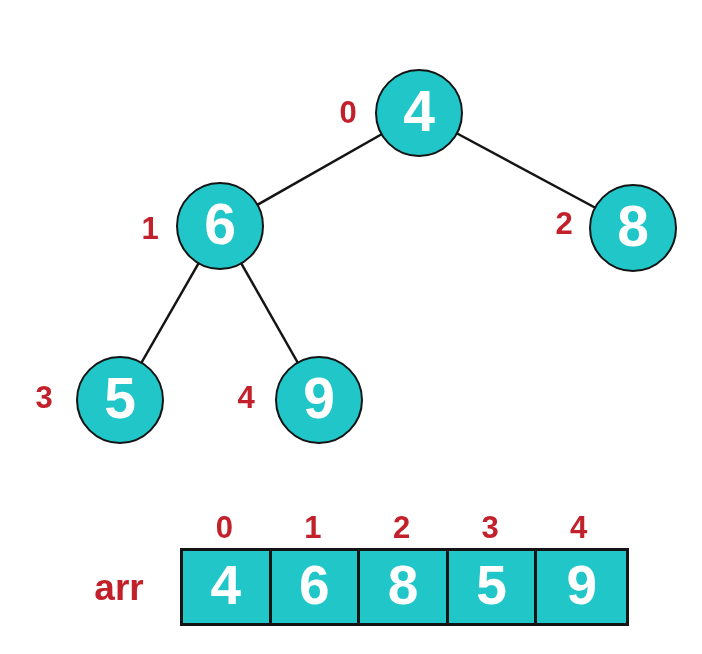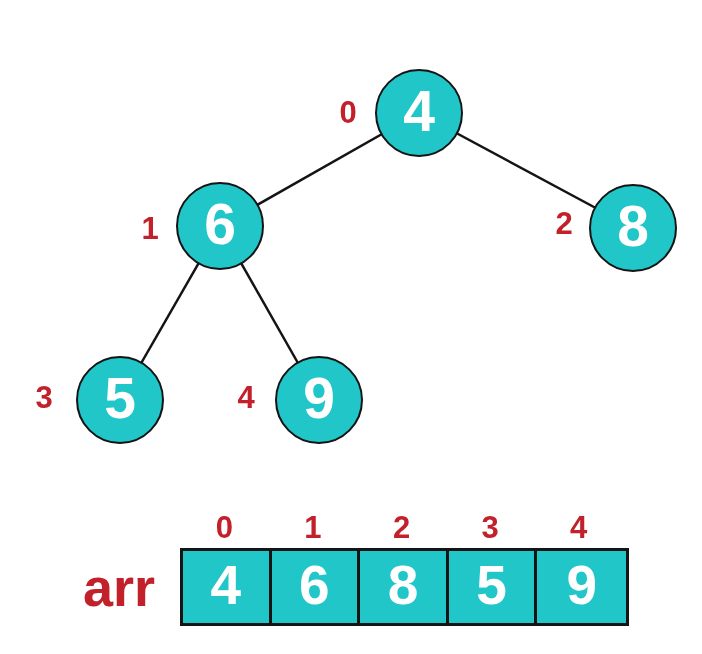--- a/index.html
+++ b/index.html
@@ -68,21 +68,21 @@
     color: var(--valtext, #ffffff);
     font-size: 55px;
     font-weight: 800;
     line-height: 1;
     transform: translateY(-2px);
   }
   .arr-label {
     position: absolute;
     transform: translate(-50%, -50%);
     color: var(--red, #c2202a);
-    font-size: 54px;
+    font-size: 37px;
     font-weight: 800;
     line-height: 1;
   }
 </style>
 </head>
 <body>
 
 <div class="stage">
   <svg class="edges-svg">
       <line x1="419" y1="113" x2="220" y2="226" stroke="#141414" stroke-width="2.5"></line>

